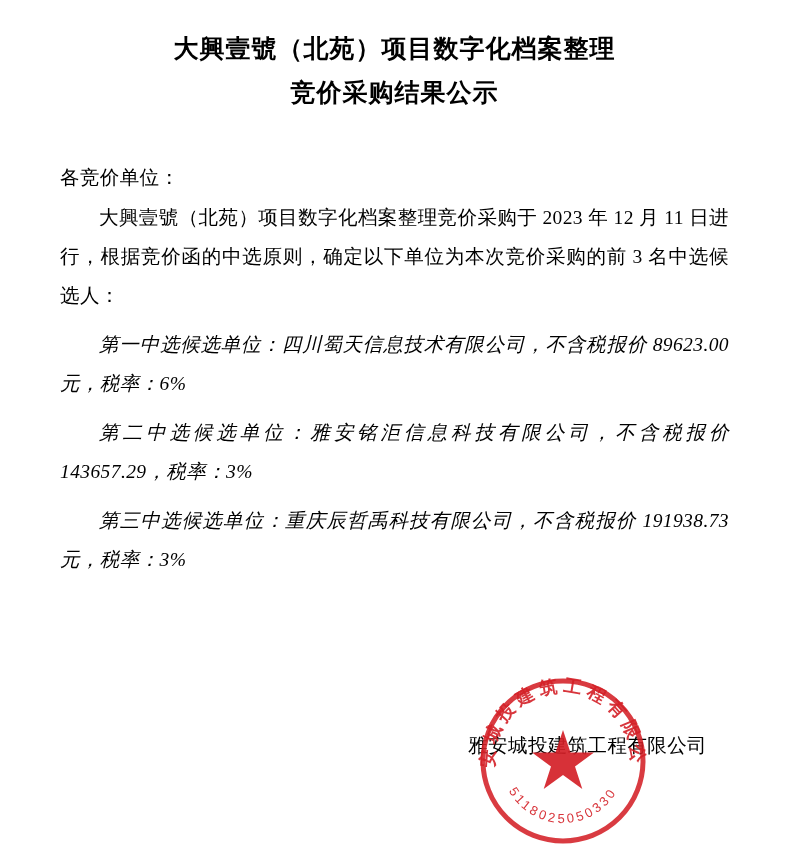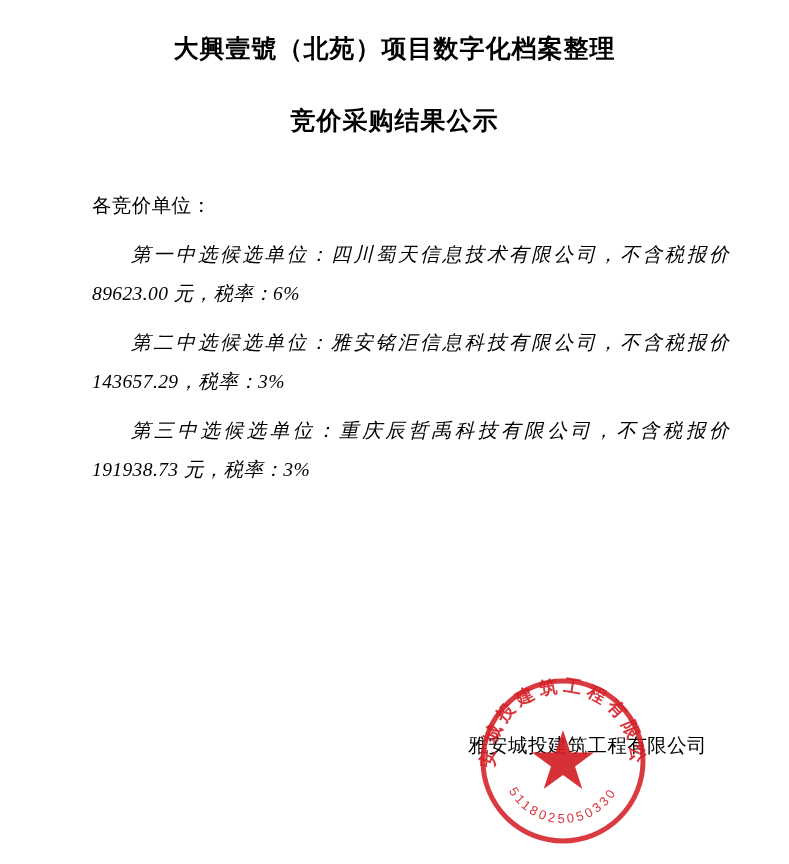--- a/index.html
+++ b/index.html
@@ -27,28 +27,26 @@
     font-family: "Liberation Sans", "DejaVu Sans", sans-serif;
     font-weight: bold;
     font-size: 25px;
     line-height: 44px;
     letter-spacing: 1px;
     margin: 0;
     padding-top: 8px;
   }
   .doc-title .line2 {
     display: block;
-    margin-top: 28px;
   }
   .body-block {
     margin-top: 44px;
     font-size: 19.5px;
     line-height: 39px;
     letter-spacing: 0.4px;
-    margin-left: 32px;
   }
   .para {
     margin: 0 0 1px 0;
     text-align: justify;
     text-justify: inter-ideograph;
   }
   .indent {
     text-indent: 2em;
   }
   .gap-top {
@@ -84,20 +82,21 @@
 
 <div class="page">
 
   <h1 class="doc-title">
     <span>大興壹號（北苑）项目数字化档案整理</span>
     <span class="line2">竞价采购结果公示</span>
   </h1>
 
   <div class="body-block">
     <p class="para">各竞价单位：</p>
+    <p class="para indent">大興壹號（北苑）项目数字化档案整理竞价采购于 2023 年 12 月 11 日进行，根据竞价函的中选原则，确定以下单位为本次竞价采购的前 3 名中选候选人：</p>
     <p class="para indent gap-top">第一中选候选单位：四川蜀天信息技术有限公司，不含税报价 89623.00 元，税率：6%</p>
     <p class="para indent gap-top">第二中选候选单位：雅安铭洰信息科技有限公司，不含税报价 143657.29，税率：3%</p>
     <p class="para indent gap-top">第三中选候选单位：重庆辰哲禹科技有限公司，不含税报价 191938.73 元，税率：3%</p>
   </div>
 
   <div class="sign-block">
     <div class="sign-line">雅安城投建筑工程有限公司</div>
   </div>
 
   <div class="seal">

